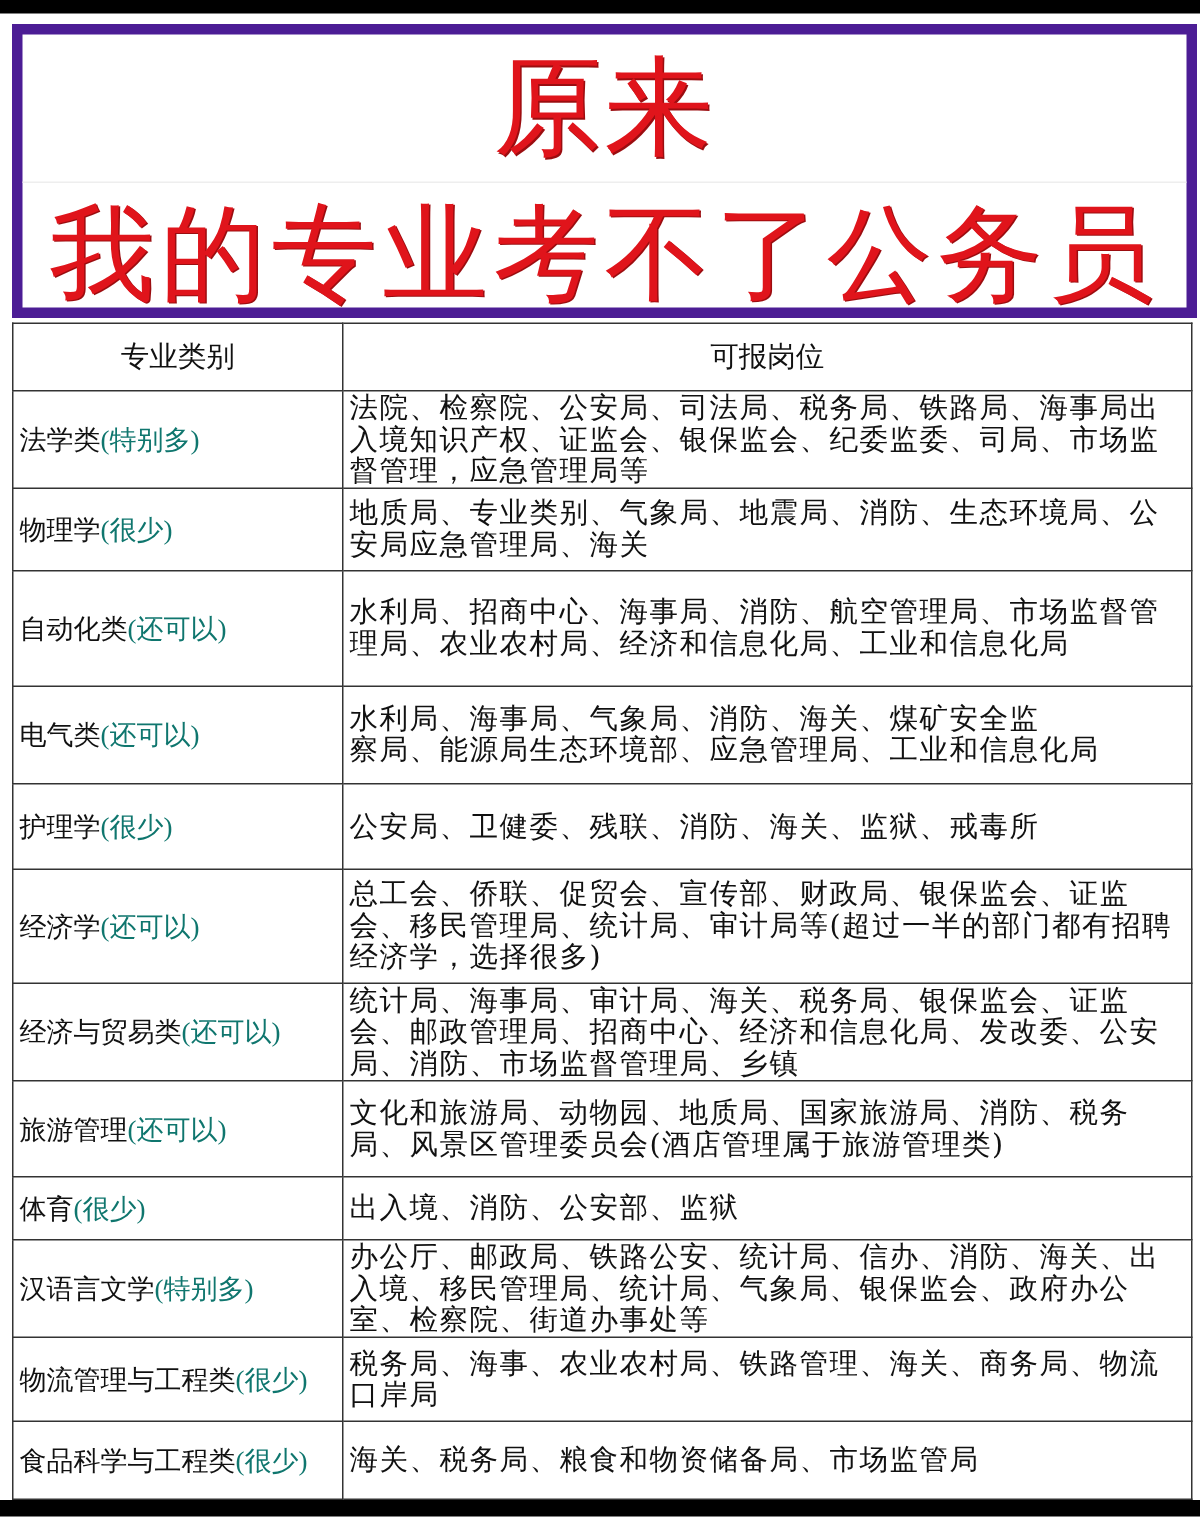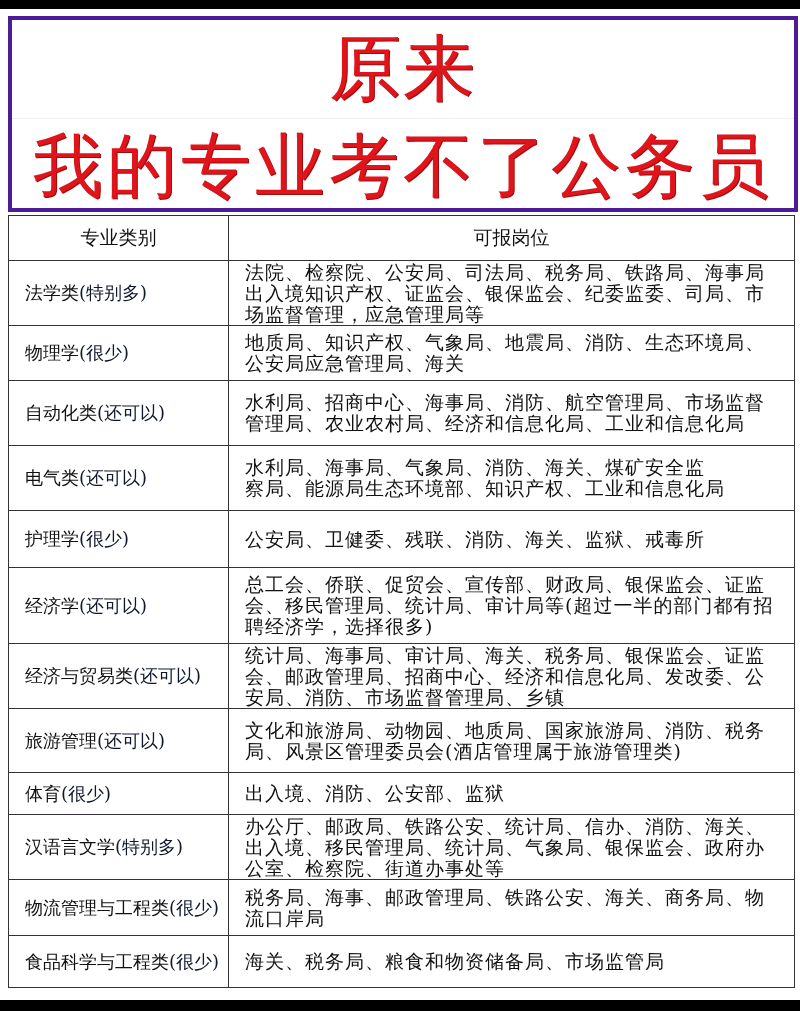--- a/index.html
+++ b/index.html
@@ -6,21 +6,21 @@
     body {
       width: 800px; height: 1011px; overflow: hidden;
       background: #ffffff;
       font-family: "DejaVu Serif", "Liberation Serif", serif;
       position: relative;
     }
     .topbar { position: absolute; left: 0; top: 0; width: 800px; height: 9px; background: #000; }
     .bottombar { position: absolute; left: 0; top: 1000px; width: 800px; height: 11px; background: #000; }
     .title-box {
       position: absolute; left: 8px; top: 16px; width: 790px; height: 196px;
-      border: 4px solid #4c1d95; box-sizing: border-box; background: #fff;
+      border: 7px solid #4c1d95; box-sizing: border-box; background: #fff;
     }
     .title-line1 {
       position: absolute; left: 0; top: 0; width: 100%; height: 98px;
       border-bottom: 1px solid #eeeeee;
       display: flex; align-items: center; justify-content: center;
       color: #e0141b; font-size: 72px; letter-spacing: 2px;
       font-family: "DejaVu Sans", "Liberation Sans", sans-serif;
       text-shadow: 1px 1px 0 #9b0d10;
     }
     .title-line2 {
@@ -30,27 +30,27 @@
       font-family: "DejaVu Sans", "Liberation Sans", sans-serif;
       text-shadow: 1px 1px 0 #9b0d10;
       text-align: center;
     }
     table.grid {
       position: absolute; left: 8px; top: 215px; width: 787px;
       border-collapse: collapse; table-layout: fixed;
       color: #111;
     }
     table.grid td, table.grid th {
-      border: 1.5px solid #333; padding: 0 16px; vertical-align: middle;
+      border: 1.5px solid #333; padding: 0 4px; vertical-align: middle;
       font-weight: normal;
     }
     col.c1 { width: 220px; }
     table.grid th { font-size: 19px; text-align: center; height: 44px; }
     .cat { font-size: 18px; white-space: nowrap; }
-    .note { color: #0f172a; }
+    .note { color: #0f766e; font-family: Liberation Serif, serif; }
     .jobs { font-size: 19px; line-height: 21px; letter-spacing: 1px; padding: 2px 4px 2px 5px; margin-top: 36px; }
   </style>
 </head>
 <body>
 
 <div class="topbar"></div>
 
 <div class="title-box">
   <div class="title-line1">原来</div>
   <div class="title-line2">我的专业考不了公务员</div>
@@ -67,29 +67,29 @@
       <th>可报岗位</th>
     </tr>
   </thead>
   <tbody>
     <tr style="height:65px">
       <td class="cat"><span>法学类</span><span class="note">(特别多)</span></td>
       <td class="jobs">法院、检察院、公安局、司法局、税务局、铁路局、海事局出入境知识产权、证监会、银保监会、纪委监委、司局、市场监督管理，应急管理局等</td>
     </tr>
     <tr style="height:55px">
       <td class="cat"><span>物理学</span><span class="note">(很少)</span></td>
-      <td class="jobs">地质局、知识产权、气象局、地震局、消防、生态环境局、公安局应急管理局、海关</td>
+      <td class="jobs">地质局、专业类别、气象局、地震局、消防、生态环境局、公安局应急管理局、海关</td>
     </tr>
-    <tr style="height:65px">
+    <tr style="height:77px">
       <td class="cat"><span>自动化类</span><span class="note">(还可以)</span></td>
       <td class="jobs">水利局、招商中心、海事局、消防、航空管理局、市场监督管理局、农业农村局、经济和信息化局、工业和信息化局</td>
     </tr>
     <tr style="height:65px">
       <td class="cat"><span>电气类</span><span class="note">(还可以)</span></td>
-      <td class="jobs"><span>水利局、海事局、气象局、消防、海关、煤矿安全监</span><br><span>察局、能源局生态环境部、知识产权、工业和信息化局</span></td>
+      <td class="jobs"><span>水利局、海事局、气象局、消防、海关、煤矿安全监</span><br><span>察局、能源局生态环境部、应急管理局、工业和信息化局</span></td>
     </tr>
     <tr style="height:57px">
       <td class="cat"><span>护理学</span><span class="note">(很少)</span></td>
       <td class="jobs">公安局、卫健委、残联、消防、海关、监狱、戒毒所</td>
     </tr>
     <tr style="height:76px">
       <td class="cat"><span>经济学</span><span class="note">(还可以)</span></td>
       <td class="jobs">总工会、侨联、促贸会、宣传部、财政局、银保监会、证监会、移民管理局、统计局、审计局等(超过一半的部门都有招聘经济学，选择很多)</td>
     </tr>
     <tr style="height:65px">
@@ -103,21 +103,21 @@
     <tr style="height:42px">
       <td class="cat"><span>体育</span><span class="note">(很少)</span></td>
       <td class="jobs">出入境、消防、公安部、监狱</td>
     </tr>
     <tr style="height:65px">
       <td class="cat"><span>汉语言文学</span><span class="note">(特别多)</span></td>
       <td class="jobs">办公厅、邮政局、铁路公安、统计局、信办、消防、海关、出入境、移民管理局、统计局、气象局、银保监会、政府办公室、检察院、街道办事处等</td>
     </tr>
     <tr style="height:56px">
       <td class="cat"><span>物流管理与工程类</span><span class="note">(很少)</span></td>
-      <td class="jobs">税务局、海事、邮政管理局、铁路公安、海关、商务局、物流口岸局</td>
+      <td class="jobs">税务局、海事、农业农村局、铁路管理、海关、商务局、物流口岸局</td>
     </tr>
     <tr style="height:52px">
       <td class="cat"><span>食品科学与工程类</span><span class="note">(很少)</span></td>
       <td class="jobs">海关、税务局、粮食和物资储备局、市场监管局</td>
     </tr>
   </tbody>
 </table>
 
 <div class="bottombar"></div>
 

